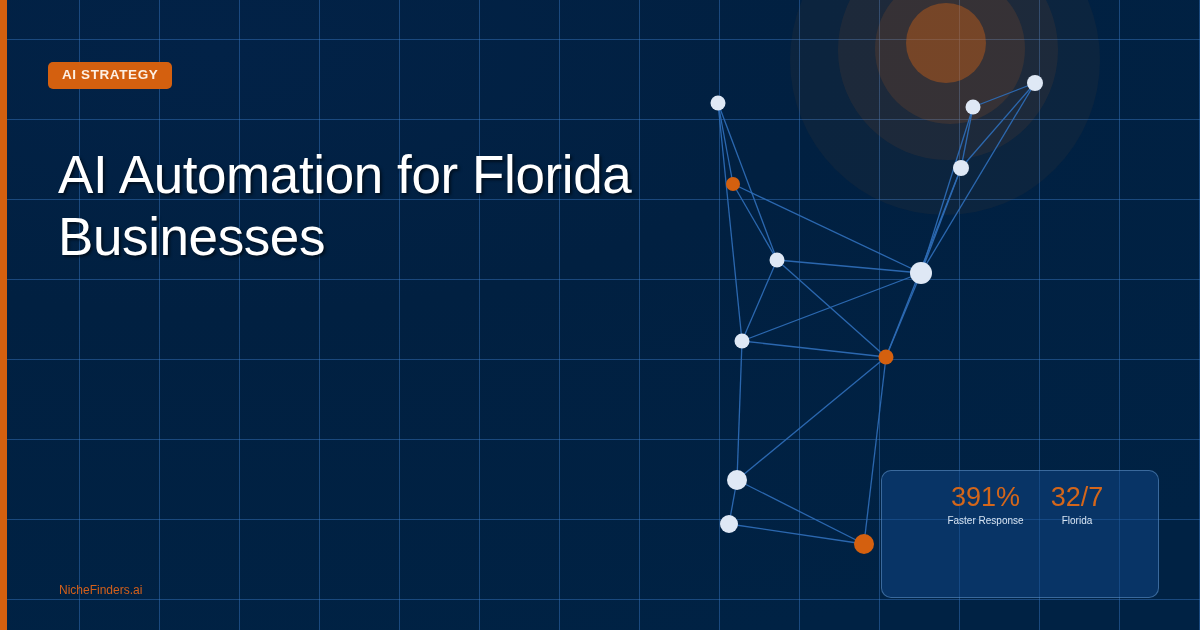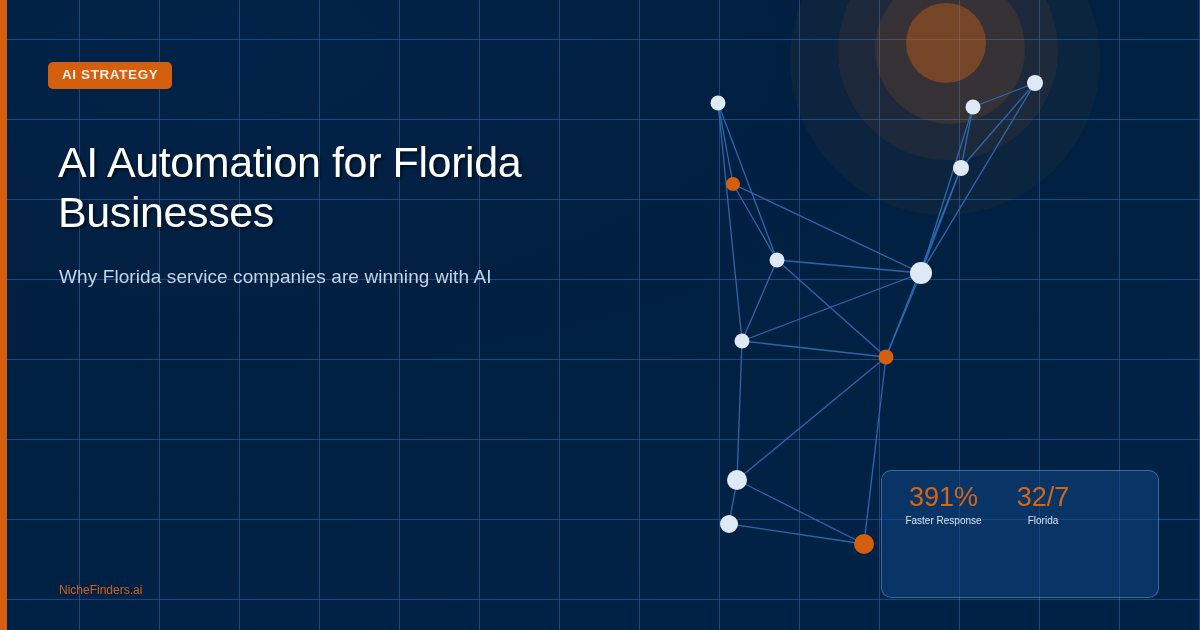--- a/index.html
+++ b/index.html
@@ -71,21 +71,21 @@
     line-height: 1;
     margin-top: 7px;
   }
 
   
   .title {
     position: absolute;
     left: 58px; top: 108px;
     width: 620px;
     color: #ffffff;
-    font-size: 43px;
+    font-size: 53px;
     font-weight: normal;
     line-height: 1.17;
     letter-spacing: -0.4px;
     text-shadow: 2px 2px 3px rgba(0,0,0,0.55);
   }
 
   
   .subtitle {
     position: absolute;
     left: 59px; top: 266px;
@@ -109,21 +109,22 @@
     width: 278px; height: 128px;
     border: 1px solid rgba(120,170,225,0.45);
     border-radius: 10px;
     background: rgba(17,73,140,0.48);
     box-sizing: border-box;
   }
   .stats-row {
     display: flex;
     align-items: center;
     padding: 11px 8px 0 8px;
-    gap: 8px;
+    gap: 0;
+    margin-left: 42px;
   }
   .stat {
     flex: 1;
     text-align: center;
   }
   .stat-value {
     color: #d4661a;
     font-size: 27px;
     line-height: 1.12;
     white-space: nowrap;
@@ -198,21 +199,20 @@
   <div class="badge">
     <span>AI STRATEGY</span>
   </div>
 
   <h1 class="title">
     <span>AI Automation for Florida</span>
     <br>
     <span>Businesses</span>
   </h1>
 
-  <div class="subtitle">Why Florida service companies are winning with AI</div>
 
   <div class="footer">NicheFinders.ai</div>
 
   <div class="stats-card">
     <div class="stats-row">
       <div class="stat stat-1">
         <div class="stat-value">391%</div>
         <div class="stat-label">Faster Response</div>
       </div>
       <div class="stat stat-2">

